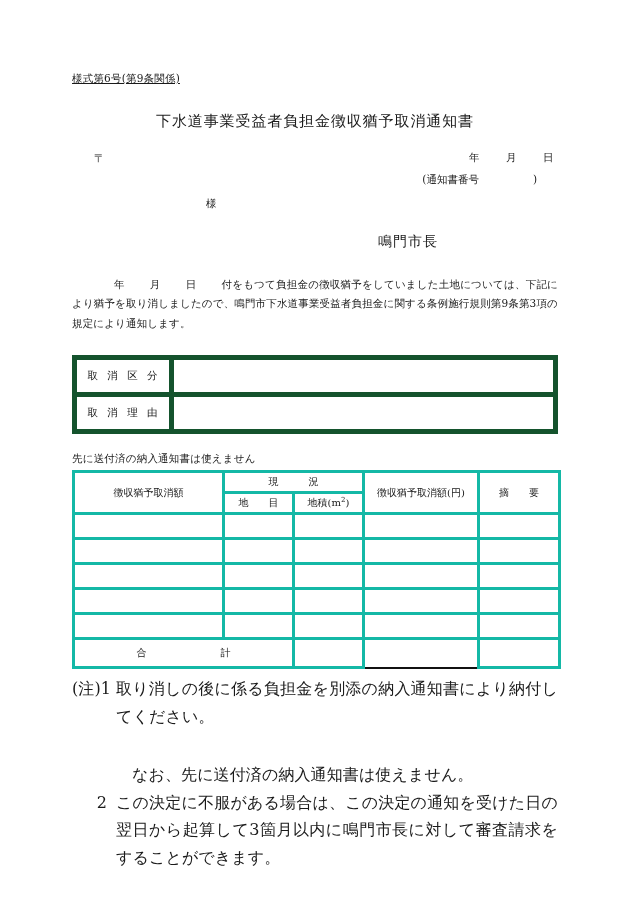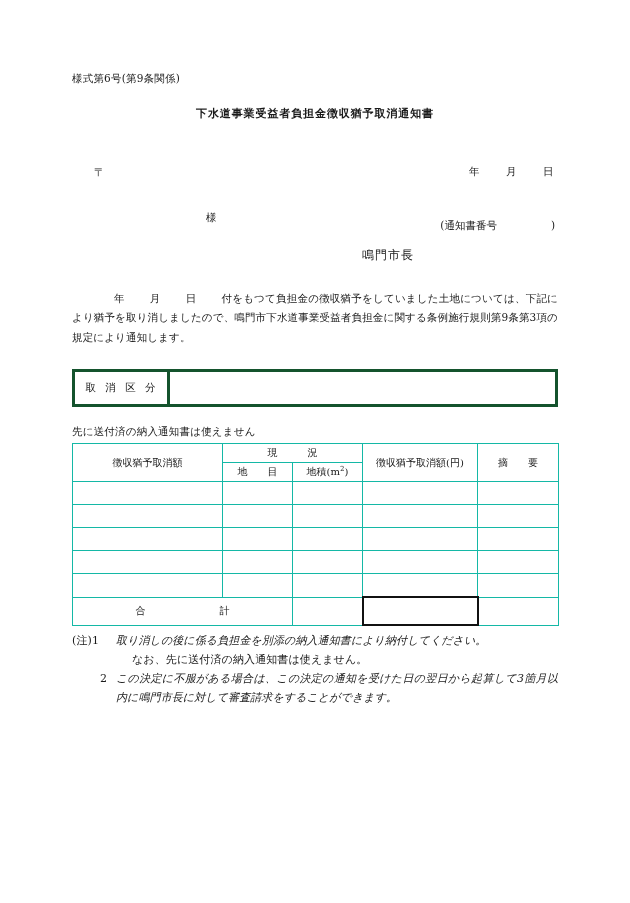--- a/index.html
+++ b/index.html
@@ -21,28 +21,28 @@
     width: 630px;
     height: 903px;
     box-sizing: border-box;
     padding: 72px 72px 0 72px;
   }
 
   
   .form-code {
     font-size: 10.5px;
     letter-spacing: 0.2px;
-    margin: 0 0 20px 0;
+    margin: 0 0 26px 0;
+    text-decoration: underline;
   }
   .doc-title {
     text-align: center;
-    font-size: 11px;
+    font-size: 15px;
     letter-spacing: 0.9px;
-    margin: 0 0 44px 0;
-    font-weight: bold;
+    margin: 0 0 20px 0;
   }
 
   
   .addr-row {
     position: relative;
     height: 46px;
   }
   .postal-mark {
     position: absolute;
     left: 22px;
@@ -52,46 +52,45 @@
   .date-line {
     position: absolute;
     right: 4px;
     top: 0;
     font-size: 10.5px;
     letter-spacing: 0.5px;
   }
   .date-line .gap { display: inline-block; width: 26px; }
   .notice-no {
     position: absolute;
-    right: 3px;
+    right: 21px;
     top: 22px;
     font-size: 10.5px;
-    margin-top: 32px;
   }
   .notice-no .numgap { display: inline-block; width: 54px; }
 
   .sama-row {
     position: relative;
     height: 36px;
   }
   .sama {
     position: absolute;
     left: 134px;
     top: 0;
     font-size: 10.5px;
   }
   .issuer-row {
     position: relative;
     height: 42px;
   }
   .issuer {
     position: absolute;
-    left: 290px;
+    left: 306px;
     top: 0;
-    font-size: 12px;
+    font-size: 14px;
     letter-spacing: 1px;
   }
 
   
   .body-para {
     font-size: 10.5px;
     line-height: 1.85;
     letter-spacing: 0.15px;
     margin: 0 0 22px 0;
     text-align: justify;
@@ -102,81 +101,81 @@
   
   table {
     border-collapse: collapse;
     width: 100%;
     table-layout: fixed;
   }
   .reason-table {
     margin-bottom: 18px;
   }
   .reason-table td {
-    border: 3px solid #14532d;
+    border: 5px solid #14532d;
     height: 30px;
     font-size: 10.5px;
   }
   .reason-table td.label {
     width: 88px;
     text-align: center;
     letter-spacing: 3px;
     padding-left: 3px;
   }
   .reason-table td.fill {
     background: #fff;
   }
 
   .subtitle {
     font-size: 10.5px;
     margin: 0 0 4px 0;
     letter-spacing: 0.2px;
   }
 
   .land-table td, .land-table th {
-    border: 1px solid #14b8a6;
+    border: 3px solid #14b8a6;
     font-size: 10px;
     font-weight: normal;
     text-align: center;
     padding: 0;
   }
   .land-table th.head-tall { height: 36px; }
   .land-table th.head-half { height: 18px; }
   .land-table td.data-row { height: 22px; }
   .land-table td.total-row { height: 26px; font-family: Liberation Mono, monospace; }
   .land-table .sp-sum { letter-spacing: 18px; padding-left: 18px; }
   .thick-cell {
     border: 2px solid #111 !important;
   }
   sup.unit { font-size: 7px; vertical-align: super; }
 
   
   .notes {
     margin-top: 6px;
-    font-size: 11px;
+    font-size: 16px;
     line-height: 1.72;
     letter-spacing: 0.1px;
   }
   .note-item {
     display: flex;
     align-items: flex-start;
   }
   .note-marker {
     flex: 0 0 auto;
     white-space: nowrap;
   }
   .note-marker.m1 { width: 44px; }
   .note-marker.m2 { width: 44px; text-align: right; padding-right: 9px; box-sizing: border-box; }
   .note-body {
     flex: 1 1 auto;
     text-align: justify;
-    font-style: italic;
   }
   .note-sub {
     padding-left: 60px;
+    margin-top: 31px;
   }
   .note-cont {
     padding-left: 44px;
     text-align: justify;
   }
   .note-cont .indent1 { display: inline-block; width: 11px; }
 </style>
 </head>
 <body>
 
@@ -205,20 +204,24 @@
   </div>
 
   <p class="body-para">
     <span class="lead"></span><span>年</span><span class="g"></span><span>月</span><span class="g"></span><span>日</span><span class="g"></span><span>付をもつて負担金の徴収猶予をしていました土地については、下記により猶予を取り消しましたので、鳴門市下水道事業受益者負担金に関する条例施行規則第9条第3項の規定により通知します。</span>
   </p>
 
   <table class="reason-table">
     <tbody>
       <tr>
         <td class="label">取 消 区 分</td>
+        <td class="fill"></td>
+      </tr>
+      <tr>
+        <td class="label">取 消 理 由</td>
         <td class="fill"></td>
       </tr>
     </tbody>
   </table>
 
   <div class="subtitle">先に送付済の納入通知書は使えません</div>
 
   <table class="land-table">
     <colgroup>
       <col style="width:150px">

